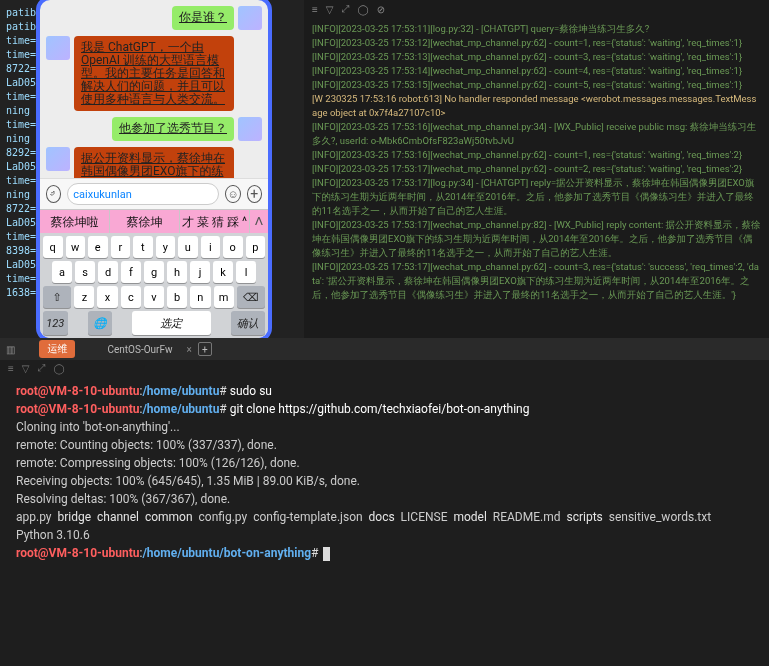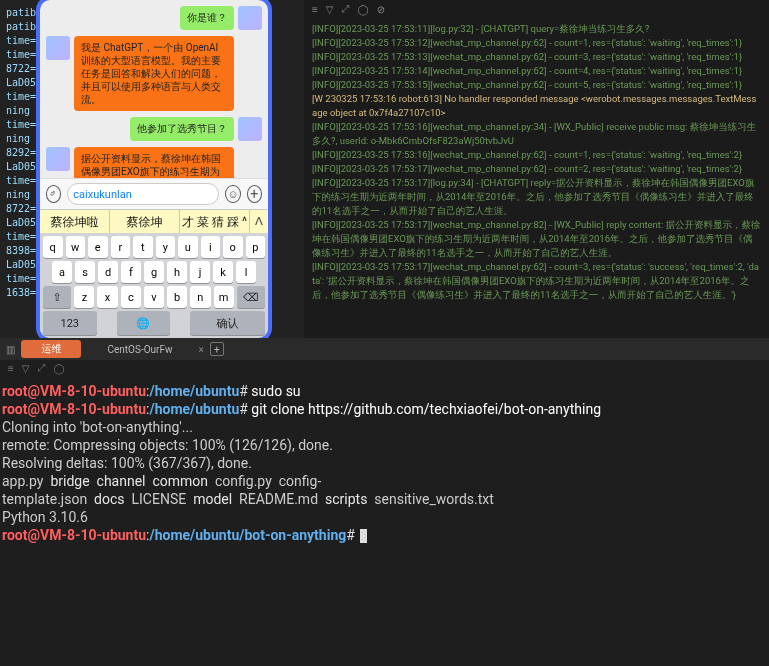--- a/index.html
+++ b/index.html
@@ -1,54 +1,54 @@
 <!DOCTYPE html>
 <html><head>
 <meta charset="utf-8">
 <style>
   *{box-sizing:border-box;margin:0;padding:0;font-family:-apple-system,BlinkMacSystemFont,"Segoe UI",Roboto,Helvetica,Arial,sans-serif;}
   body{width:769px;height:666px;background:#1e1e1e;overflow:hidden;}
   .top{display:flex;width:100%;height:338px;}
   .top-left{position:relative;width:304px;height:338px;background:#222;overflow:hidden;}
   .bg-log{position:absolute;inset:0;padding:6px;font-family:Menlo,Consolas,monospace;font-size:10px;color:#9cdcfe;line-height:14px;white-space:pre;overflow:hidden;}
   .phone{position:absolute;left:36px;top:-4px;width:236px;height:346px;border:4px solid #4a6cff;border-radius:14px;background:#ededed;display:flex;flex-direction:column;overflow:hidden;}
-  .chat-area{flex:1;overflow:hidden;padding:6px 6px 0 6px;font-size:10px;color:#222;}
+  .chat-area{flex:1;overflow:hidden;padding:6px 6px 0 6px;font-size:12px;color:#222;text-decoration:underline;}
   .msg{display:flex;margin-bottom:6px;gap:4px;}
   .msg.right{flex-direction:row-reverse;}
   .avatar{width:24px;height:24px;border-radius:3px;background:linear-gradient(135deg,#a0c4ff,#bdb2ff);flex:0 0 24px;}
-  .bubble{max-width:160px;padding:5px 7px;border-radius:4px;background:#f97316;line-height:13px;}
+  .bubble{max-width:160px;padding:5px 7px;border-radius:4px;background:#c2410c;line-height:13px;}
   .msg.right .bubble{background:#95ec69;}
   .input-bar{display:flex;align-items:center;gap:6px;padding:4px 6px;background:#f7f7f7;border-top:1px solid #ddd;}
   .voice-icon,.emoji-icon,.plus-icon{width:18px;height:18px;border:1.5px solid #555;border-radius:50%;display:flex;align-items:center;justify-content:center;font-size:11px;color:#555;}
   .plus-icon{font-size:14px;}
   .text-input{flex:1;height:22px;border:1px solid #ccc;border-radius:11px;background:#fff;padding:0 5px;font-size:11px;color:#0b84ff;}
-  .cand-bar{display:flex;align-items:center;background:#fef9c3;border-top:1px solid #c8c8c8;height:24px;}
+  .cand-bar{display:flex;align-items:center;background:#f9a8d4;border-top:1px solid #c8c8c8;height:24px;}
   .cand{flex:1;text-align:center;font-size:12px;color:#111;border-right:1px solid #c8c8c8;line-height:24px;}
   .cand:last-of-type{border-right:none;}
   .cand-up{width:18px;display:flex;align-items:center;justify-content:center;color:#555;}
   .kbd{background:#d1d3d6;padding:3px 3px 3px 3px;}
   .krow{display:flex;gap:3px;justify-content:center;margin-bottom:3px;}
   .key{background:#fff;border-radius:3px;height:22px;min-width:17px;flex:1;display:flex;align-items:center;justify-content:center;font-size:11px;box-shadow:0 1px 0 rgba(0,0,0,.3);}
   .key.fn{background:#aeb3bb;color:#222;}
   .key.wide{flex:1.4;}
-  .bottom-row{display:flex;gap:20px;}
+  .bottom-row{display:flex;gap:20px;font-style:italic;}
   .bottom-row .key{height:24px;}
   .top-right{flex:1;background:#1b1b1b;overflow:hidden;display:flex;flex-direction:column;}
   .tr-toolbar{height:18px;display:flex;align-items:center;gap:8px;padding:0 8px;color:#888;font-size:10px;}
   .tr-toolbar span{cursor:default;}
   .log-body{flex:1;padding:4px 8px;font-family:Menlo,Consolas,monospace;font-size:9.5px;color:#c9c9c9;line-height:14px;overflow:hidden;white-space:pre-wrap;word-break:break-all;}
   .log-body .info{color:#6a9955;}
   .log-body .warn{color:#d7ba7d;}
   .bottom{width:100%;height:328px;background:#1e1e1e;display:flex;flex-direction:column;}
   .tabbar{height:22px;background:#2a2a2a;display:flex;align-items:center;gap:6px;padding:0 6px;font-size:10px;color:#bbb;}
-  .tab{padding:2px 20px;border-radius:3px;}
+  .tab{padding:2px 8px;border-radius:3px;margin-left:18px;}
   .tab.active{background:#e06c3b;color:#fff;}
   .tab-plus{width:14px;height:14px;border:1px solid #777;display:flex;align-items:center;justify-content:center;border-radius:2px;}
   .subbar{height:16px;display:flex;align-items:center;gap:8px;padding:0 8px;color:#777;font-size:10px;}
-  .term{flex:1;padding:6px 2px;font-family:Menlo,Consolas,monospace;font-size:14px;line-height:18px;color:#ddd;overflow:hidden;}
+  .term{flex:1;padding:6px 16px;font-family:Menlo,Consolas,monospace;font-size:12px;line-height:18px;color:#ddd;overflow:hidden;}
   .term .red{color:#ff5f5f;font-weight:bold;}
   .term .blue{color:#61afef;font-weight:bold;}
   .term .cmd{color:#fff;}
   .term .out{color:#ccc;}
   .term .file-b{color:#e5e5e5;text-align:right;}
   .cursor{display:inline-block;width:7px;height:14px;background:#ddd;vertical-align:middle;margin-left:2px;}
 </style>
 </head>
 <body>
 
@@ -146,20 +146,21 @@
             <div class="key">c</div>
             <div class="key">v</div>
             <div class="key">b</div>
             <div class="key">n</div>
             <div class="key">m</div>
             <div class="key fn wide">⌫</div>
           </div>
         <div class="bottom-row">
           <div class="key fn">123</div>
           <div class="key fn">🌐</div>
+          <div class="key" style="flex:3.2">选定</div>
           <div class="key fn wide">确认</div>
         </div>
       </div>
     </div>
   </div>
 
   <div class="top-right">
     <div class="tr-toolbar" id="trtb">
         <span>≡</span>
         <span>▽</span>
@@ -182,19 +183,21 @@
   <div class="subbar">
     <span>≡</span>
     <span>▽</span>
     <span>⤢</span>
     <span>◯</span>
   </div>
   <div class="term" id="term">
       <div><span class="red">root@VM-8-10-ubuntu</span>:<span class="blue">/home/ubuntu</span># <span class="cmd">sudo su</span></div>
       <div><span class="red">root@VM-8-10-ubuntu</span>:<span class="blue">/home/ubuntu</span># <span class="cmd">git clone https://github.com/techxiaofei/bot-on-anything</span></div>
       <div class="out">Cloning into 'bot-on-anything'...</div>
+      <div class="out">remote: Counting objects: 100% (337/337), done.</div>
       <div class="out">remote: Compressing objects: 100% (126/126), done.</div>
+      <div class="out">Receiving objects: 100% (645/645), 1.35 MiB | 89.00 KiB/s, done.</div>
       <div class="out">Resolving deltas: 100% (367/367), done.</div>
       <div><span class="out">app.py</span>&nbsp;&nbsp;<span class="file-b">bridge</span>&nbsp;&nbsp;<span class="file-b">channel</span>&nbsp;&nbsp;<span class="file-b">common</span>&nbsp;&nbsp;<span class="out">config.py</span>&nbsp;&nbsp;<span class="out">config-template.json</span>&nbsp;&nbsp;<span class="file-b">docs</span>&nbsp;&nbsp;<span class="out">LICENSE</span>&nbsp;&nbsp;<span class="file-b">model</span>&nbsp;&nbsp;<span class="out">README.md</span>&nbsp;&nbsp;<span class="file-b">scripts</span>&nbsp;&nbsp;<span class="out">sensitive_words.txt</span>&nbsp;&nbsp;</div>
       <div class="out">Python 3.10.6</div>
       <div><span class="red">root@VM-8-10-ubuntu</span>:<span class="blue">/home/ubuntu/bot-on-anything</span># <span class="cursor"></span></div>
     </div>
 </div>
 
 </body></html>

